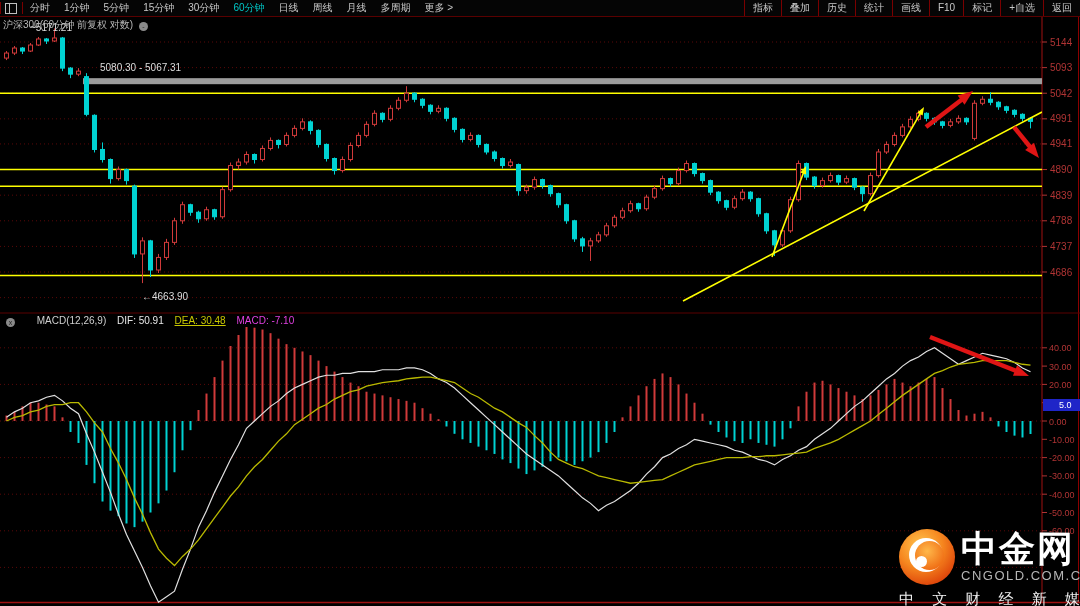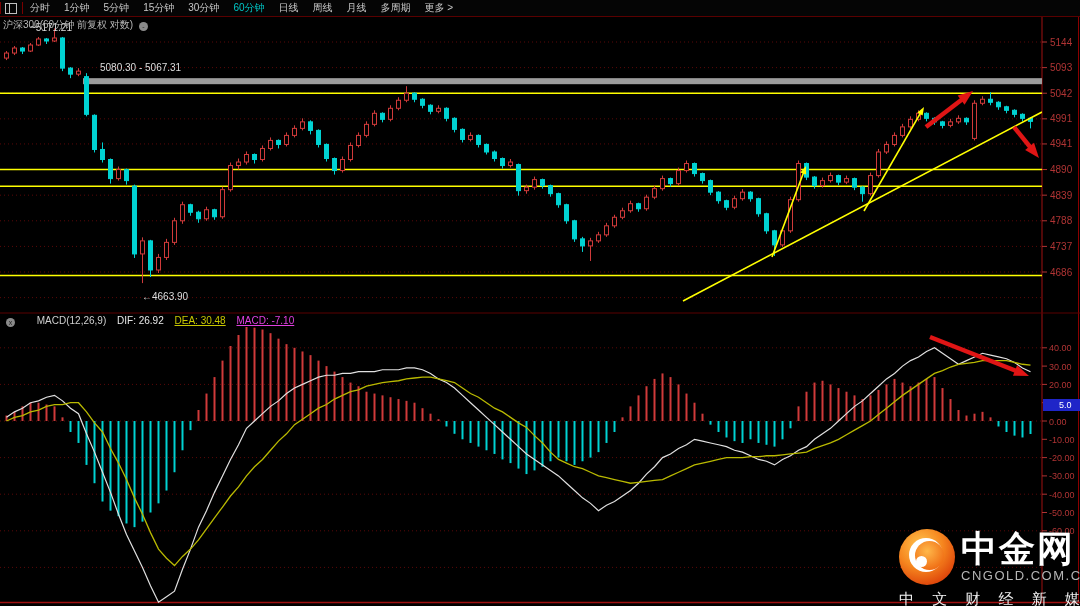--- a/index.html
+++ b/index.html
@@ -12,21 +12,21 @@
   .win-icon::after{content:"";position:absolute;left:3px;top:0;bottom:0;width:1px;background:#c0c0c0;}
   .sep{width:1px;height:12px;background:#7a0000;flex:0 0 auto;}
   .mi{padding:0 7px;cursor:default;}
   .mi.active{color:#00c8c8;}
   .menu-right{margin-left:auto;display:flex;height:16px;align-items:center;}
   .menu-right .mi{border-left:1px solid #7a0000;padding:0 8px;height:16px;line-height:16px;}
   
   .panel-label{position:absolute;left:3px;font-size:10px;color:#b8b8b8;z-index:4;white-space:nowrap;}
   .ind-icon{display:inline-block;width:9px;height:9px;border-radius:50%;background:#8a8a8a;color:#222;
             font-size:7px;line-height:9px;text-align:center;margin:0 3px;vertical-align:-1px;}
-  .dif{color:#e8e8e8;} .dea{color:#c8c800;text-decoration:underline;} .macdv{color:#e040e0;text-decoration:underline;} .ind-name{color:#d0d0d0;margin-left:16px;}
+  .dif{color:#e8e8e8;} .dea{color:#c8c800;text-decoration:underline;} .macdv{color:#e040e0;} .ind-name{color:#d0d0d0;margin-left:16px;}
   .hsp{display:inline-block;width:8px;}
   
   .axis-tip{position:absolute;left:1043px;top:399px;width:35px;height:12px;background:#1f25c8;
             color:#fff;font-size:9px;line-height:12px;padding-left:16px;z-index:6;}
   
   #chart-svg{position:absolute;left:0;top:0;z-index:1;}
   
   .logo{position:absolute;left:899px;top:529px;z-index:6;}
   .logo-row{display:flex;align-items:center;}
   .logo-icon{width:56px;height:56px;border-radius:50%;flex:0 0 auto;position:relative;
@@ -55,31 +55,42 @@
         <span class="mi">5分钟</span>
         <span class="mi">15分钟</span>
         <span class="mi">30分钟</span>
         <span class="mi active">60分钟</span>
         <span class="mi">日线</span>
         <span class="mi">周线</span>
         <span class="mi">月线</span>
         <span class="mi">多周期</span>
         <span class="mi">更多 &gt;</span>
       </div>
+    <div class="menu-right" id="menu-right">
+        <span class="mi">指标</span>
+        <span class="mi">叠加</span>
+        <span class="mi">历史</span>
+        <span class="mi">统计</span>
+        <span class="mi">画线</span>
+        <span class="mi">F10</span>
+        <span class="mi">标记</span>
+        <span class="mi">+自选</span>
+        <span class="mi">返回</span>
+      </div>
   </div>
 
   <div class="panel-label" style="top:18px;">
     <span>沪深300(60分钟 前复权 对数)</span>
     <span class="ind-icon">-</span>
   </div>
 
   <div class="panel-label" style="top:315px;">
     <span class="ind-icon">x</span>
     <span class="ind-name">MACD(12,26,9)</span><span class="hsp"></span>
-    <span class="dif">DIF: 26.92</span><span class="hsp"></span>
+    <span class="dif">DIF: 50.91</span><span class="hsp"></span>
     <span class="dea">DEA: 30.48</span><span class="hsp"></span>
     <span class="macdv">MACD: -7.10</span>
   </div>
 
   <svg id="chart-svg" width="1080" height="606">
       <defs>
         <clipPath id="mainClip">
           <rect x="0" y="26" width="1042" height="287"></rect>
         </clipPath>
         <clipPath id="macdClip">

